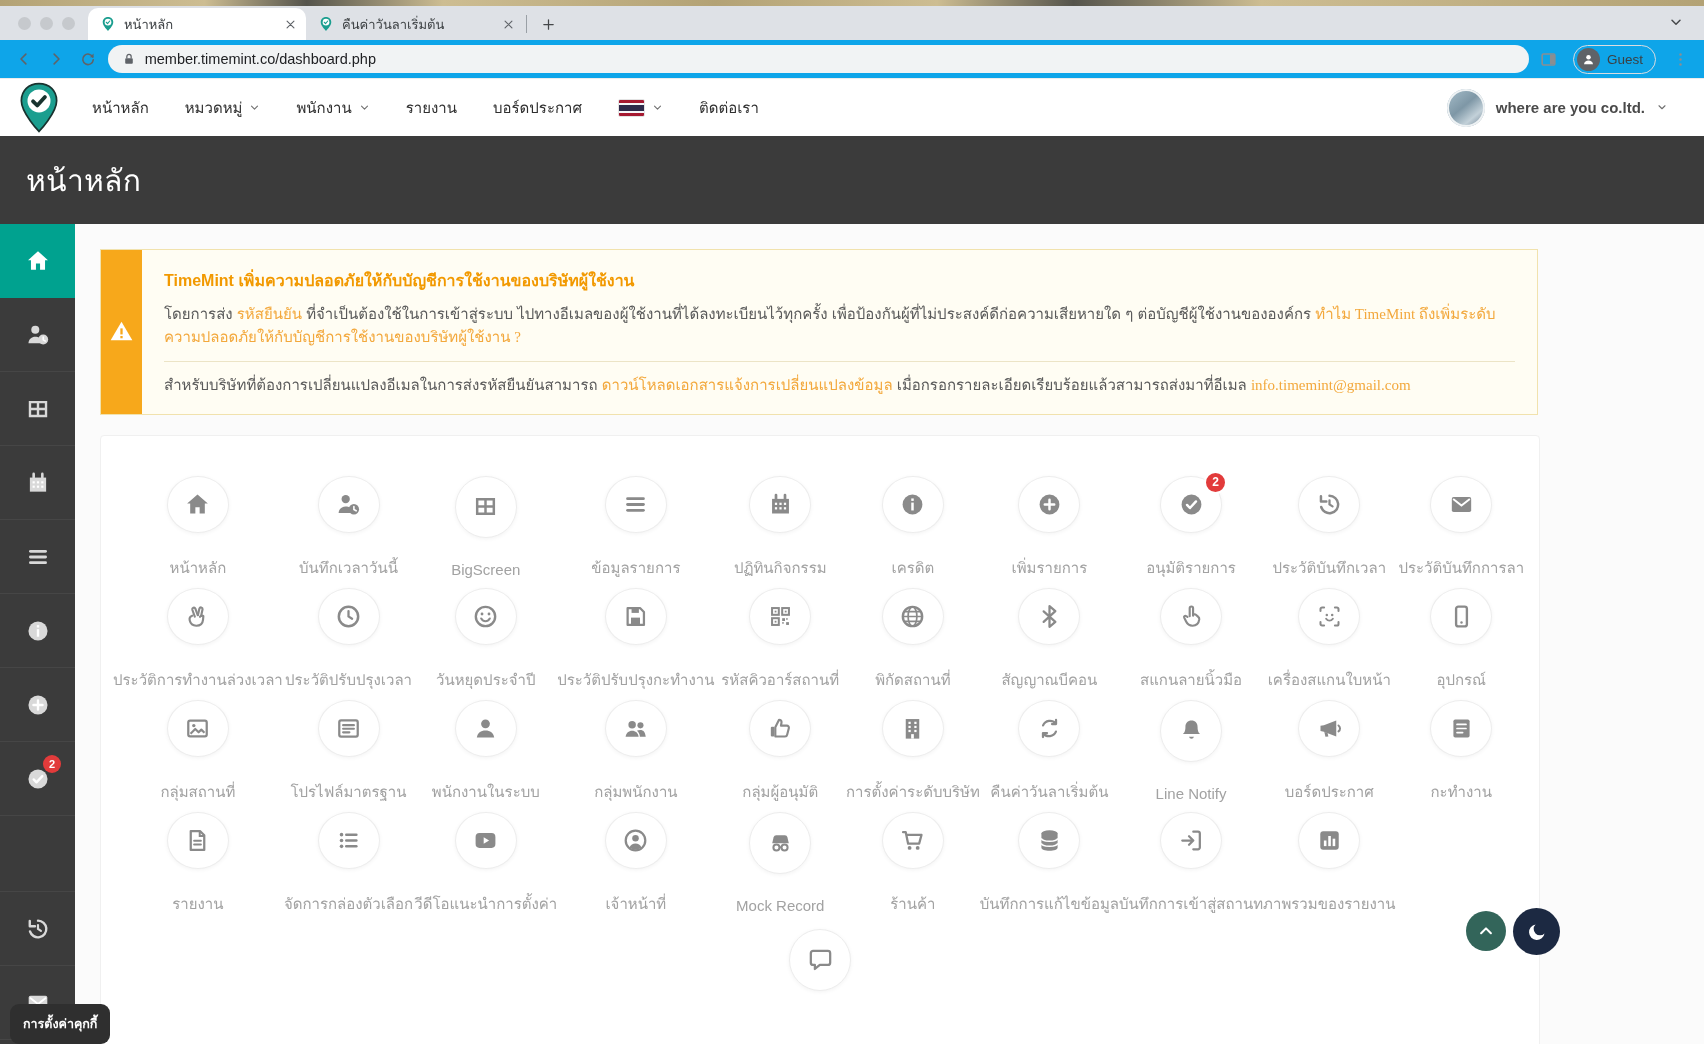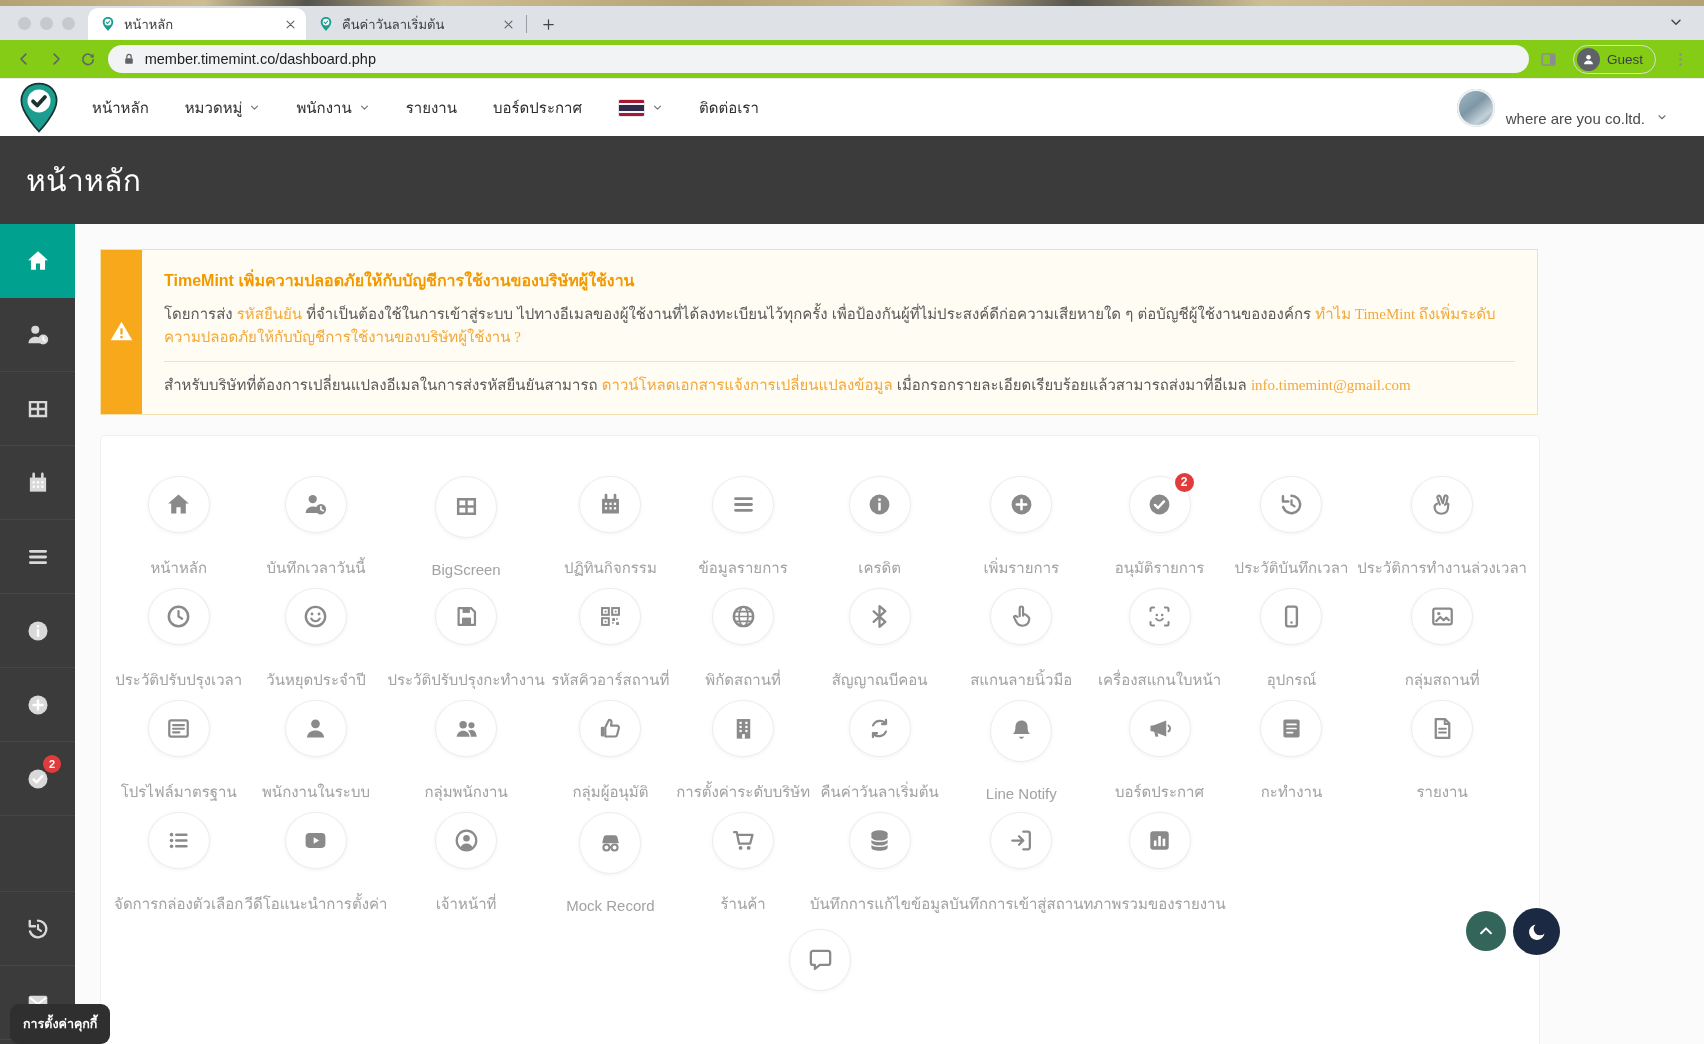--- a/index.html
+++ b/index.html
@@ -18,21 +18,21 @@
   .tab.active { background:#fff; }
   .tab .t-title { flex:1; overflow:hidden; white-space:nowrap; text-overflow:ellipsis; }
   .tab .favicon svg { width:16px; height:16px; display:block; }
   .tab .t-close svg { width:15px; height:15px; color:#5f6368; display:block; }
   .tab-sep { width:1px; height:18px; background:#9aa0a6; margin:0 4px 7px 2px; }
   .newtab { width:26px; height:26px; margin:0 0 3px 4px; display:flex; align-items:center; justify-content:center; color:#44474a; cursor:pointer; }
   .newtab svg { width:15px; height:15px; }
   .strip-chevron { position:absolute; right:20px; top:8px; color:#44474a; }
   .strip-chevron svg { width:16px; height:16px; }
 
-  .addressbar { height:38px; background:#84cc16; display:flex; align-items:center; padding:0 12px; gap:8px; }
+  .addressbar { height:38px; background:#0ea5e9; display:flex; align-items:center; padding:0 12px; gap:8px; }
   .nav-btn { width:24px; height:24px; color:#5f6368; display:flex; align-items:center; justify-content:center; cursor:pointer; }
   .nav-btn svg { width:18px; height:18px; }
   .url-pill { width:1428px; height:28px; background:#f1f3f4; border-radius:14px; display:flex; align-items:center; padding:0 14px; gap:9px; color:#202124; font-size:14.5px; cursor:text; }
   .url-pill .lock svg { width:14px; height:14px; color:#5f6368; display:block; }
   .bar-right { margin-left:auto; display:flex; align-items:center; gap:12px; }
   .panel-btn { color:#8a8e92; }
   .panel-btn svg { width:19px; height:19px; }
   .guest-chip { display:flex; align-items:center; gap:7px; border:1px solid #dadce0; border-radius:15px; padding:2px 12px 2px 3px; font-size:13.5px; color:#3c4043; cursor:pointer; }
   .guest-avatar { width:23px; height:23px; border-radius:50%; background:#5f6368; display:flex; align-items:center; justify-content:center; }
   .guest-avatar svg { width:15px; height:15px; color:#fff; }
@@ -40,21 +40,21 @@
   .dots-btn svg { width:17px; height:17px; }
 
   
   .navbar { height:58px; background:#fff; border-top:1px solid #ececec; display:flex; align-items:center; padding:0 36px 0 16px; }
   .logo { width:46px; height:52px; margin-right:30px; flex-shrink:0; }
   .logo svg { width:100%; height:100%; }
   .nav-item { display:flex; align-items:center; gap:7px; margin-right:36px; font-size:15px; color:#2f2f2f; cursor:pointer; white-space:nowrap; }
   .nav-item .chev svg { width:11px; height:11px; color:#707070; display:block; }
   .flag { width:27px; height:18px; border-radius:2px; border:1px solid #e3e3e3;
     background:linear-gradient(180deg,#a51931 0 16.6%,#f4f5f8 16.6% 33.3%,#2d2a4a 33.3% 66.6%,#f4f5f8 66.6% 83.3%,#a51931 83.3% 100%); }
-  .nav-right { margin-left:auto; display:flex; align-items:flex-end; gap:11px; cursor:pointer; }
+  .nav-right { margin-left:auto; display:flex; align-items:center; gap:11px; cursor:pointer;font-weight:bold; }
   .company-avatar { width:38px; height:38px; border-radius:50%; background:linear-gradient(140deg,#a8bfcb,#7e97a6 45%,#c3d1d9 72%,#64798a); box-shadow:inset 0 0 0 2px #eef2f4; }
   .company-name { font-size:15px; color:#4a4a4a; }
   .nav-right .chev svg { width:12px; height:12px; color:#707070; }
 
   
   .page-header { height:88px; background:#3b3b3b; display:flex; align-items:center; padding-left:26px; }
   .page-title { color:#fff; font-size:30px; letter-spacing:.3px; }
 
   
   .main { display:flex; height:826px; }
@@ -404,53 +404,53 @@
                   <path stroke="currentColor" stroke-width="2.2" d="M12 5.6v12.8M4.6 12h14.8" fill="none"></path>
                 </svg>
               </span>
             </div>
             <div class="cell-label">BigScreen</div>
           </div>
           <div class="cell">
             <div class="circle">
               <span style="display: flex;">
                 <svg viewBox="0 0 24 24">
+                  <g stroke="currentColor" stroke-width="2.6" stroke-linecap="round" fill="none">
+                    <path d="M5 6.8h14"></path>
+                    <path d="M5 12h14"></path>
+                    <path d="M5 17.2h14"></path>
+                  </g>
+                </svg>
+              </span>
+            </div>
+            <div class="cell-label">ข้อมูลรายการ</div>
+          </div>
+          <div class="cell">
+            <div class="circle">
+              <span style="display: flex;">
+                <svg viewBox="0 0 24 24">
                   <path fill="currentColor" d="M4.5 7h15v13h-15z"></path>
                   <path stroke="currentColor" stroke-width="2.4" stroke-linecap="round" d="M8 3.6V7M16 3.6V7" fill="none"></path>
                   <g fill="#fff">
                     <rect x="7" y="10.4" width="2" height="2"></rect>
                     <rect x="11" y="10.4" width="2" height="2"></rect>
                     <rect x="15" y="10.4" width="2" height="2"></rect>
                     <rect x="7" y="14.4" width="2" height="2"></rect>
                     <rect x="11" y="14.4" width="2" height="2"></rect>
                     <rect x="15" y="14.4" width="2" height="2"></rect>
                   </g>
                 </svg>
               </span>
             </div>
             <div class="cell-label">ปฏิทินกิจกรรม</div>
           </div>
           <div class="cell">
             <div class="circle">
               <span style="display: flex;">
                 <svg viewBox="0 0 24 24">
-                  <g stroke="currentColor" stroke-width="2.6" stroke-linecap="round" fill="none">
-                    <path d="M5 6.8h14"></path>
-                    <path d="M5 12h14"></path>
-                    <path d="M5 17.2h14"></path>
-                  </g>
-                </svg>
-              </span>
-            </div>
-            <div class="cell-label">ข้อมูลรายการ</div>
-          </div>
-          <div class="cell">
-            <div class="circle">
-              <span style="display: flex;">
-                <svg viewBox="0 0 24 24">
                   <circle cx="12" cy="12" r="8.8" fill="currentColor"></circle>
                   <rect x="10.9" y="10.3" width="2.2" height="7" fill="#fff"></rect>
                   <rect x="10.9" y="6.6" width="2.2" height="2.2" fill="#fff"></rect>
                 </svg>
               </span>
             </div>
             <div class="cell-label">เครดิต</div>
           </div>
           <div class="cell">
             <div class="circle">
@@ -479,20 +479,31 @@
             <div class="circle">
               <span style="display: flex;">
                 <svg viewBox="0 0 24 24">
                   <path d="M12 4.3a7.7 7.7 0 1 1-7.4 9.9" fill="none" stroke="currentColor" stroke-width="2.2" stroke-linecap="round"></path>
                   <path d="M4.4 4.6v4.8h4.8" fill="none" stroke="currentColor" stroke-width="2.2" stroke-linecap="round" stroke-linejoin="round"></path>
                   <path d="M12 8.3V12l2.7 1.7" fill="none" stroke="currentColor" stroke-width="2" stroke-linecap="round"></path>
                 </svg>
               </span>
             </div>
             <div class="cell-label">ประวัติบันทึกเวลา</div>
+          </div>
+          <div class="cell">
+            <div class="circle">
+              <span style="display: flex;">
+                <svg viewBox="0 0 24 24">
+                  <rect x="3.4" y="5.4" width="17.2" height="13.2" rx="1.6" fill="currentColor"></rect>
+                  <path d="M4.6 7.2l7.4 5.8 7.4-5.8" stroke="#fff" stroke-width="1.7" fill="none"></path>
+                </svg>
+              </span>
+            </div>
+            <div class="cell-label">ประวัติบันทึกการลา</div>
           </div>
           <div class="cell">
             <div class="circle">
               <span style="display: flex;">
                 <svg viewBox="0 0 24 24">
                   <g fill="none" stroke="currentColor" stroke-width="1.9" stroke-linecap="round" stroke-linejoin="round">
                     <path d="M9.6 12.2 7.4 6a1.45 1.45 0 0 1 2.7-1l2.1 5.9"></path>
                     <path d="M12.4 10.6l1.3-5.7a1.45 1.45 0 0 1 2.8.6l-1.3 6"></path>
                     <path d="M7.3 11.3c-1.9.7-2.7 2.3-2.2 4.3.6 2.5 2.6 4.6 5.8 4.6 3.5 0 5.7-2.1 6-5.2l.3-3.3c-.9-.8-2.4-.5-3 .6"></path>
                   </g>

